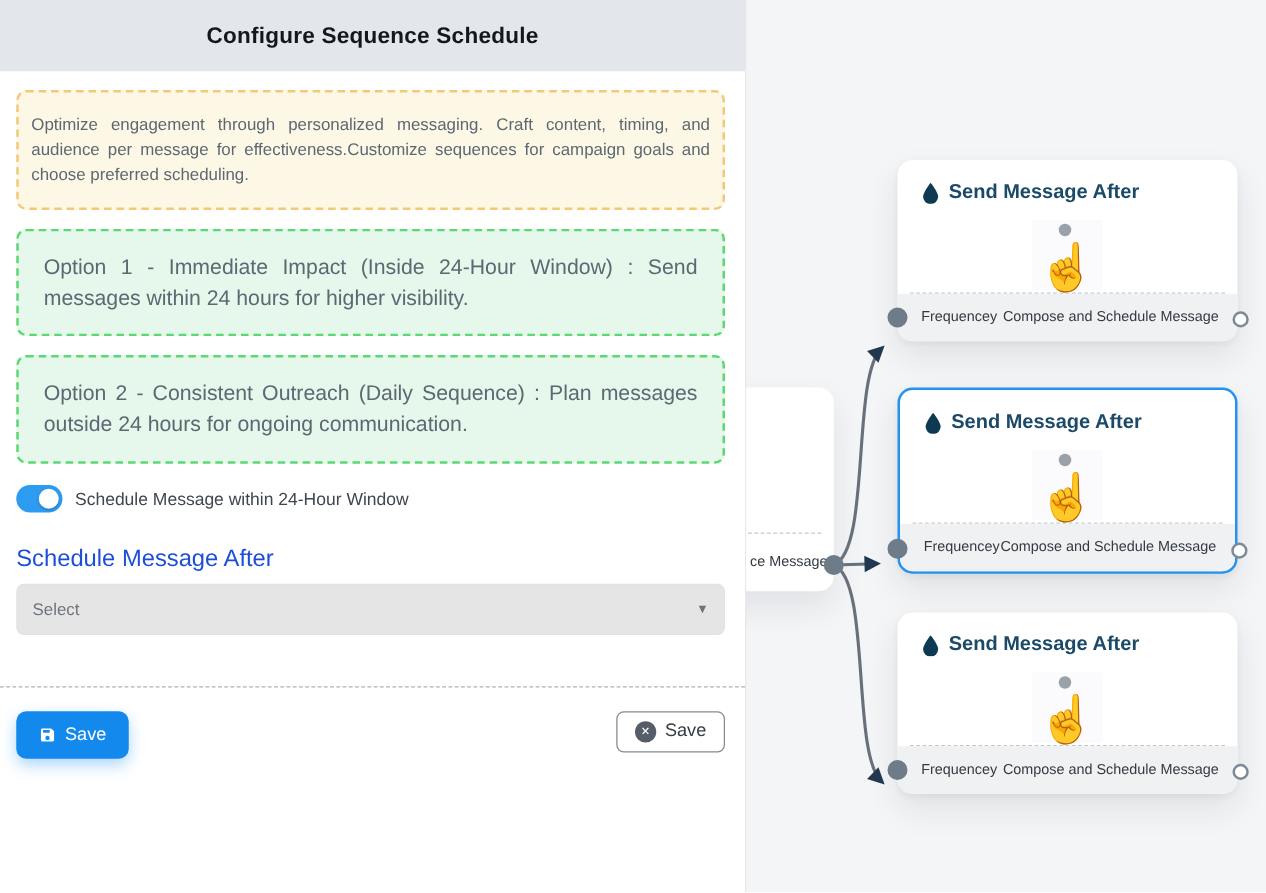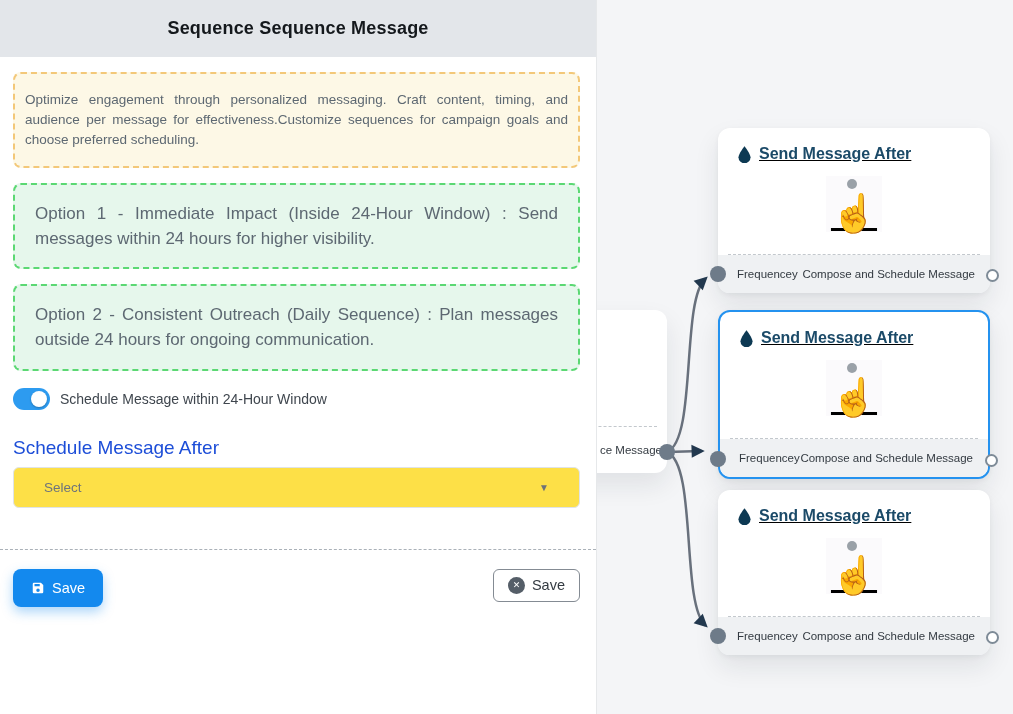--- a/index.html
+++ b/index.html
@@ -25,22 +25,22 @@
   .switch.off { background:#eceef1; border:1px solid #e3e6e9; box-shadow:inset 0 1px 2px rgba(0,0,0,.05); }
   .knob { position:absolute; top:3px; width:16px; height:16px; border-radius:50%; background:#fff;
           box-shadow:0 1px 2px rgba(0,0,0,.25); }
   .switch.on  .knob { right:3px; }
   .switch.off .knob { left:2px; top:2px; }
   .toggle-label-on  { font-size:14px; color:#3f464e; }
   .toggle-label-off { font-size:14px; color:#8d949c; }
 
   .field-label { margin:27px 16px 8px 13px; font-size:19px; color:#1d4ed8; }
   .select-box { margin:0 16px 0 13px; height:41px; border:1px solid #dfe3e7; border-radius:6px;
-                background:#fde047; display:flex; align-items:center; justify-content:space-between;
-                padding:0 30px; cursor:pointer; }
+                background:#e5e5e5; display:flex; align-items:center; justify-content:space-between;
+                padding:0 12px; cursor:pointer; }
   .select-value { font-size:13.5px; color:#6e747b; }
   .caret { font-size:10px; color:#6d7278; }
 
   .bottom-divider { border-top:1px dashed #aab1b8; margin-top:41px; }
   .btn-row { display:flex; justify-content:space-between; align-items:flex-start; margin:19px 16px 0 13px; }
   .btn-save { display:flex; align-items:center; gap:7px; background:#1389ee; color:#fff; border:none;
               border-radius:8px; padding:11px 18px; font-size:14.5px; font-weight:normal; cursor:pointer;
               box-shadow:0 5px 12px rgba(19,137,238,.35); font-family:inherit; }
   .btn-close { display:flex; align-items:center; gap:7px; background:#fff; color:#343b42; border:1px solid #848b93;
                border-radius:6px; padding:7px 14px; font-size:14.5px; cursor:pointer; font-family:inherit; }
@@ -48,21 +48,21 @@
                   display:flex; align-items:center; justify-content:center; line-height:1; }
 
   
   .canvas { position:absolute; left:596px; top:0; width:417px; height:714px; background:#f4f5f7;
             border-left:1px solid #e6e8ea; overflow:hidden; }
   .card { position:absolute; left:121px; width:272px; background:#fff; border-radius:12px;
           box-shadow:0 2px 5px rgba(25,30,40,.05), 0 12px 26px rgba(25,30,40,.09); }
   .card.selected { border:2px solid #2492ef; }
   .card-title { display:flex; align-items:center; gap:8px; padding:17px 0 0 20px;
                 color:#1b4a68; font-weight:bold; font-size:16px; }
-  .card-body { height:126px;text-decoration:underline; }
+  .card-body { height:106px; }
   .hand-wrap { width:56px; height:56px; margin:13px auto 0; background:#fbfafc; position:relative;
                display:flex; align-items:flex-end; justify-content:center; cursor:pointer; }
   .hand-glyph { font-size:37px; color:#23282d; line-height:1; }
   .hand-dot { position:absolute; top:3px; left:21px; width:10px; height:10px; border-radius:50%; background:#9aa1a8; }
   .card-divider { border-top:1px dashed #c3c8cd; margin:0 10px; }
   .card-footer { display:flex; justify-content:space-between; align-items:center; background:#eff1f3;
                  border-radius:0 0 11px 11px; padding:0 15px 0 19px; height:38px;
                  font-size:11.5px; color:#333a41; }
   .handle-left  { position:absolute; left:-8px; bottom:11px; width:16px; height:16px; border-radius:50%;
                   background:#6e7b89; cursor:crosshair; }
@@ -79,21 +79,21 @@
 
   .edges { position:absolute; left:0; top:0; width:417px; height:714px; z-index:5; pointer-events:none; }
 </style>
 </head>
 <body>
 
 <div class="stage">
 
   <div class="panel">
     <div class="panel-header">
-      <div class="panel-title">Sequence Sequence Message</div>
+      <div class="panel-title">Configure Sequence Schedule</div>
     </div>
 
     <div class="note-box">
       <span>Optimize engagement through personalized messaging. Craft content, timing, and audience per message for effectiveness.Customize sequences for campaign goals and choose preferred scheduling.</span>
     </div>
 
     <div class="opt-box">
       <span>Option 1 - Immediate Impact (Inside 24-Hour Window) : Send messages within 24 hours for higher visibility.</span>
     </div>
 

